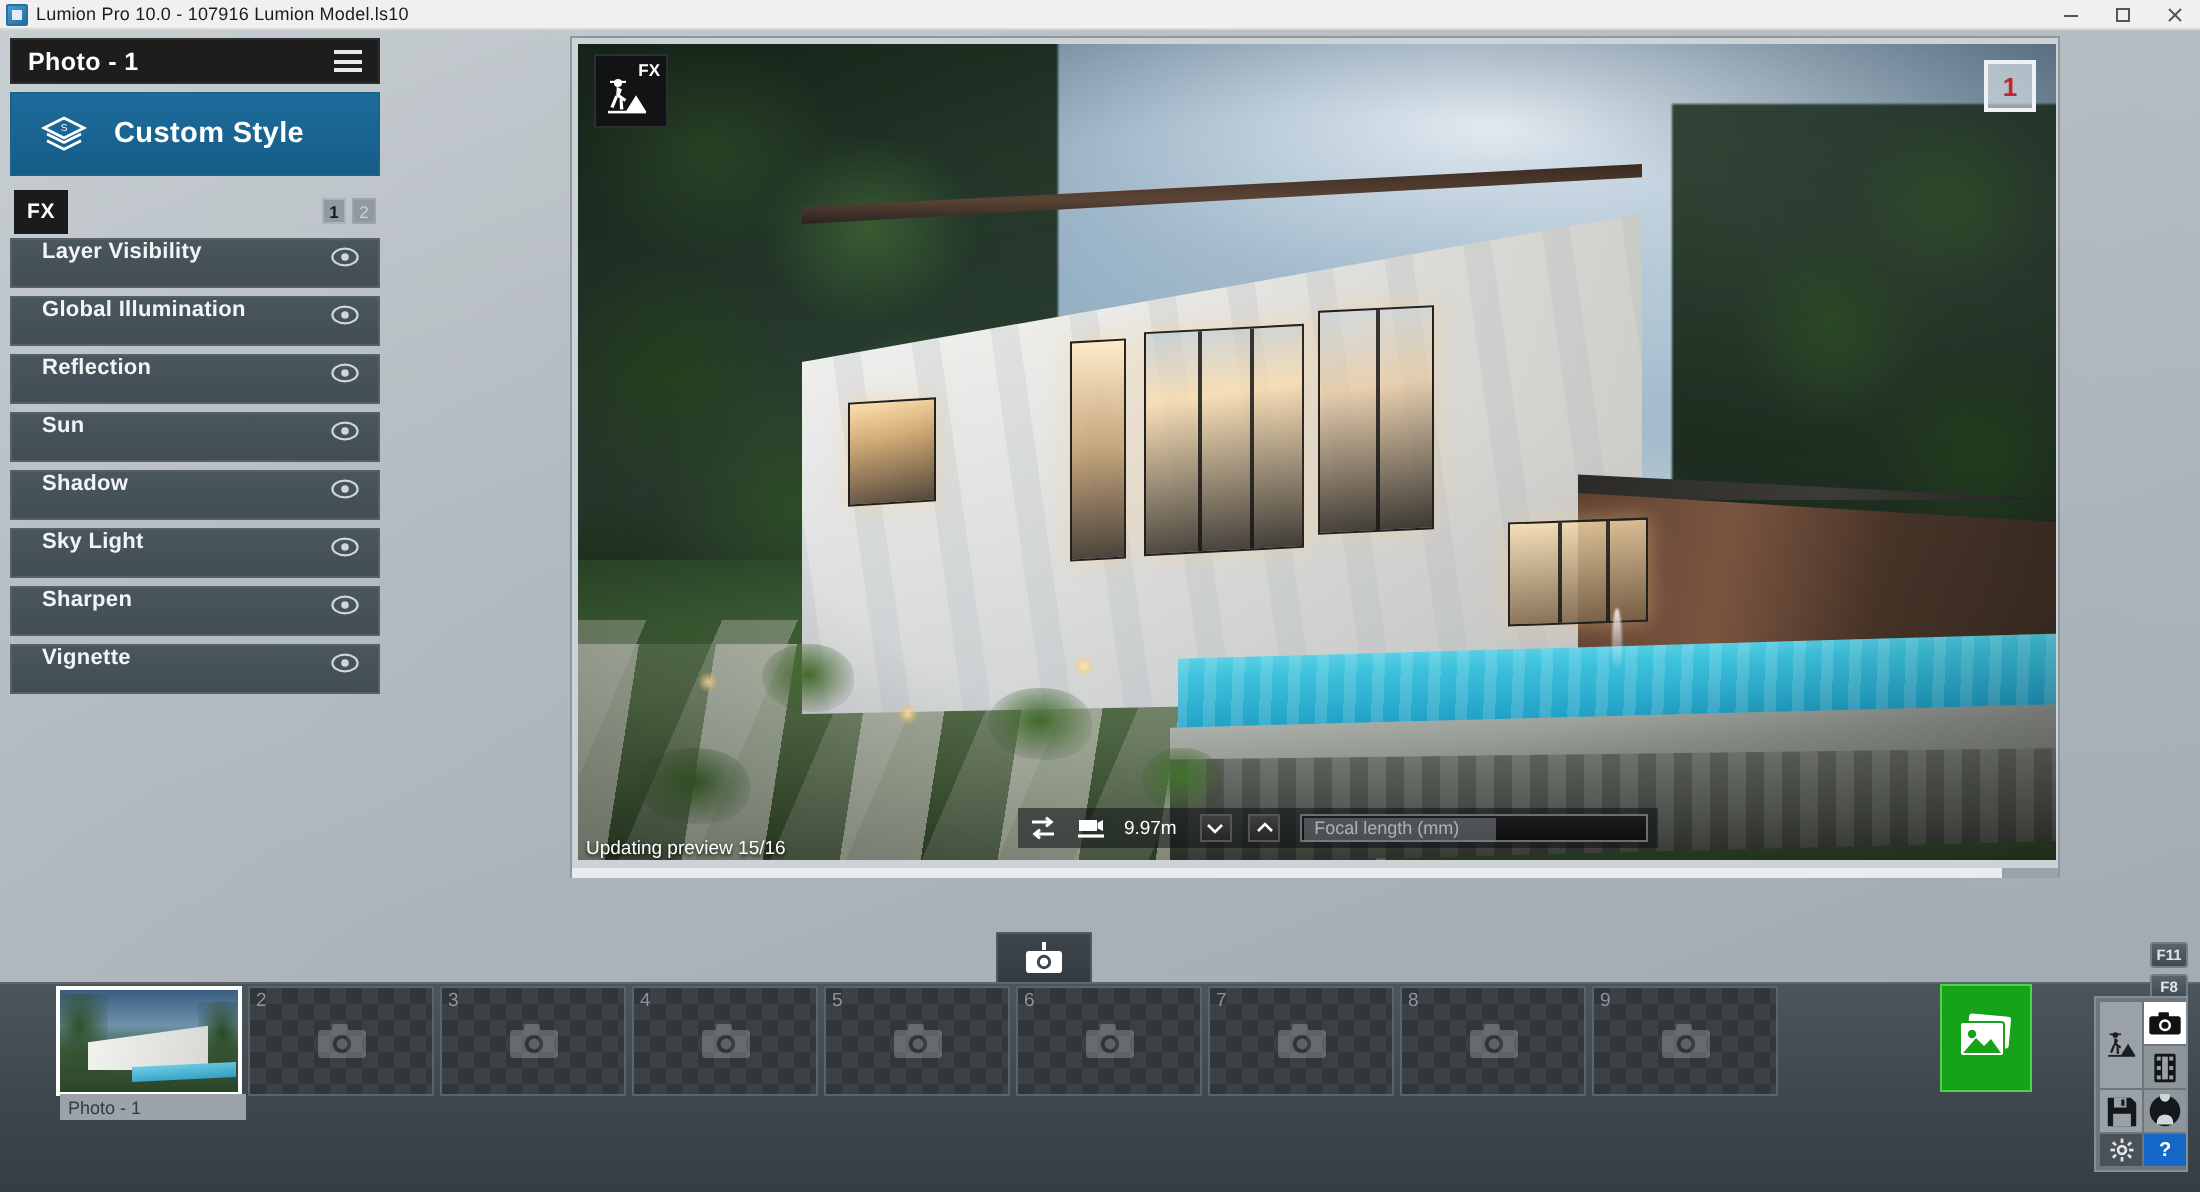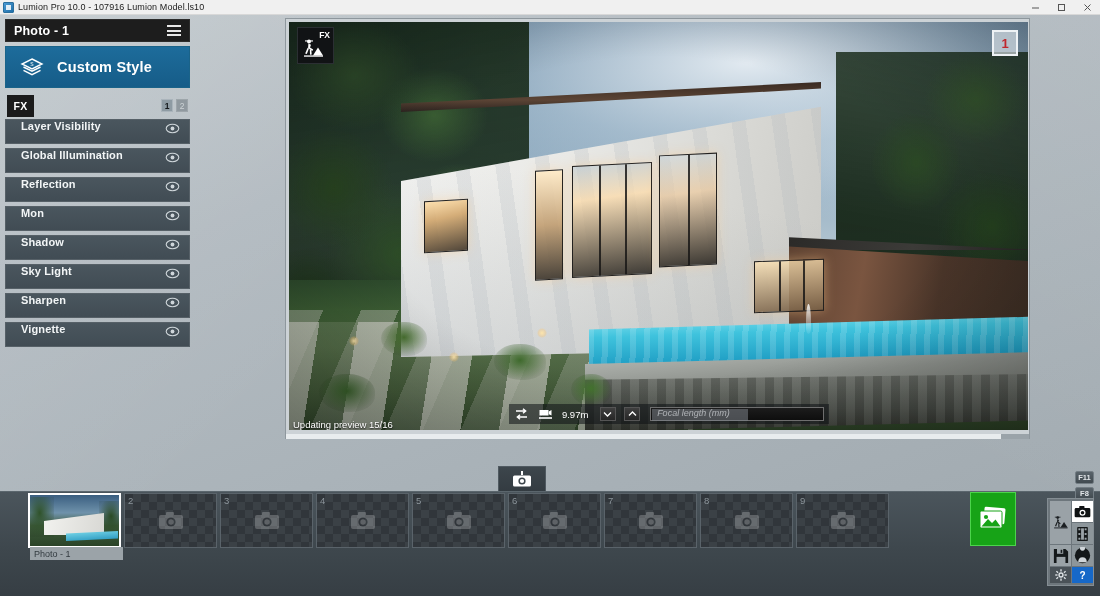--- a/index.html
+++ b/index.html
@@ -256,21 +256,21 @@
   .vp-ico { width:17px; height:15px; display:flex; align-items:center; justify-content:center; }
   #vp-dist { color:#fff; font-size:9.5px; min-width:30px; }
   .spin {
     width:17px; height:14px; background: linear-gradient(180deg,#3f3f3f 0%,#262626 100%);
     border:1px solid #555; display:flex; align-items:center; justify-content:center;
   }
   #focal-wrap {
     position:relative; width:185px; height:14px; margin-left:2px;
     background: linear-gradient(180deg,#1c1c1c 0%, #0e0e0e 100%);
     border:1px solid #6e6e6e;
-    display:flex; font-style:italic;
+    display:flex; align-items:center;
   }
   #focal-label { color:#e4e4e4; font-size:9px; padding-left:6px; }
   #focal-fill {
     position:absolute; left:1px; top:1px; height:12px; width:96px;
     background: rgba(125,132,138,.55);
   }
   #status-text {
     position:absolute; left:4px; bottom:0px; color:#fff; font-size:9.5px;
     text-shadow: 0 1px 2px rgba(0,0,0,.9);
   }
@@ -445,21 +445,21 @@
       <div class="fx-item">
         <span class="fx-label">Reflection</span>
         <span class="fx-eye">
           <svg width="15" height="11" viewBox="0 0 15 11">
               <ellipse cx="7.5" cy="5.5" rx="6.3" ry="4.2" fill="none" stroke="#cfd6da" stroke-width="1.1"></ellipse>
               <circle cx="7.5" cy="5.5" r="1.9" fill="#cfd6da"></circle>
             </svg>
         </span>
       </div>
       <div class="fx-item">
-        <span class="fx-label">Mon</span>
+        <span class="fx-label">Sun</span>
         <span class="fx-eye">
           <svg width="15" height="11" viewBox="0 0 15 11">
               <ellipse cx="7.5" cy="5.5" rx="6.3" ry="4.2" fill="none" stroke="#cfd6da" stroke-width="1.1"></ellipse>
               <circle cx="7.5" cy="5.5" r="1.9" fill="#cfd6da"></circle>
             </svg>
         </span>
       </div>
       <div class="fx-item">
         <span class="fx-label">Shadow</span>
         <span class="fx-eye">

